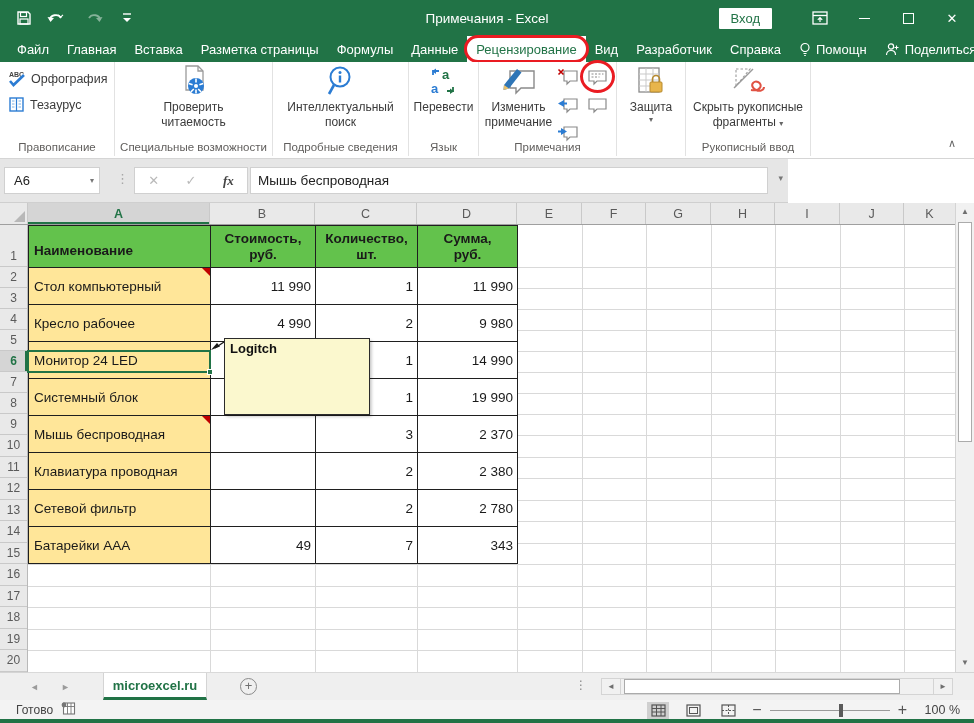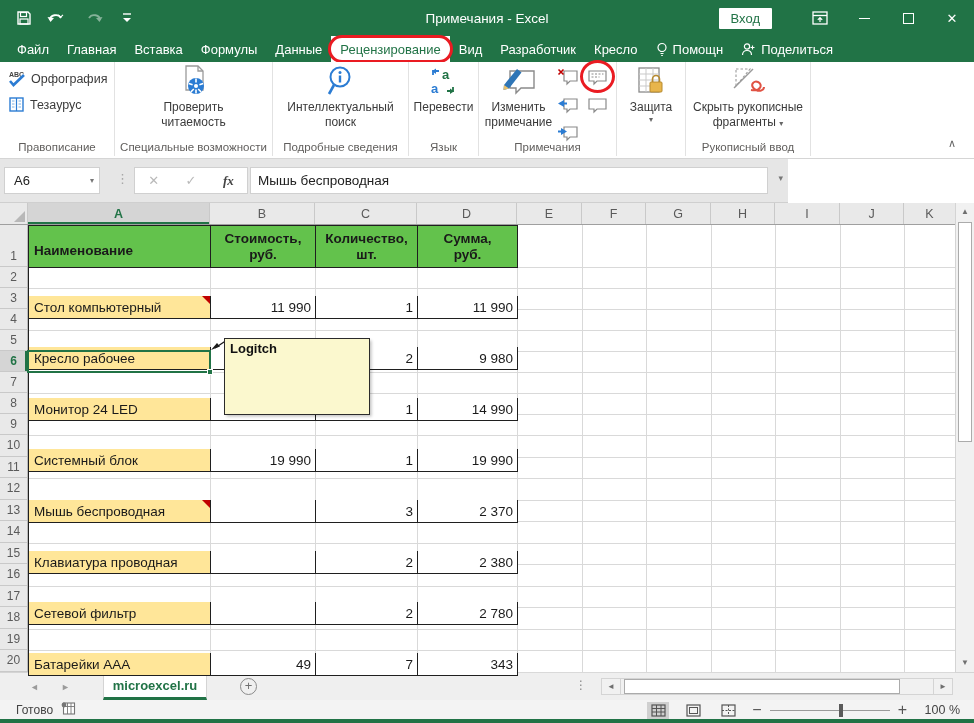--- a/index.html
+++ b/index.html
@@ -66,21 +66,21 @@
 
   
   #datatable { position:absolute; left:28px; top:22px; width:490px; z-index:3; border-left:1px solid #1F1F1F; border-top:1px solid #1F1F1F; }
   .trow { display:flex; }
   .td { border-right:1px solid #1F1F1F; border-bottom:1px solid #1F1F1F; font-size:13.5px; color:#1A1A1A; display:flex; align-items:center; overflow:hidden; position:relative; background:#fff; }
   .td.cA { width:182px; padding-left:5px; background:#FFE699; }
   .td.cB { width:105px; } .td.cC { width:102px; } .td.cD { width:100px; }
   .td.num { justify-content:flex-end; padding-right:4px; }
   .trow.hdr .td { background:#63C24C; font-weight:bold; height:42px; flex-direction:column; justify-content:center; line-height:16px; }
   .trow.hdr .td.cA { flex-direction:row; justify-content:flex-start; align-items:center; padding-top:8px; }
-  .trow.data .td { height:23px;margin-top:28px; }
+  .trow.data .td { height:37px; }
   .cmark { position:absolute; right:0; top:0; width:0; height:0; border-top:8px solid #C00000; border-left:8px solid transparent; }
 
   #selbox { position:absolute; left:27px; top:147px; width:184px; height:23px; border:2px solid #217346; z-index:4; pointer-events:none; }
   #selbox .handle { position:absolute; right:-4px; bottom:-4px; width:6px; height:6px; background:#217346; border:1px solid #fff; }
 
   #commentbox { position:absolute; left:224px; top:135px; width:146px; height:77px; background:#FBF8CE; border:1px solid #2b2b2b; box-shadow:1.5px 1.5px 3px rgba(0,0,0,.25); z-index:6; padding:2px 5px; font-size:13px; font-weight:bold; color:#111; }
   #comment-arrow { position:absolute; left:204px; top:130px; z-index:6; }
 
   #vscroll { position:absolute; right:0; top:0; width:19px; height:469px; background:#F1F1F1; border-left:1px solid #D4D4D4; z-index:5; }
   #vscroll .sarrow { position:absolute; left:0; right:0; text-align:center; font-size:8px; color:#6F6F6F; }
@@ -160,26 +160,27 @@
           <span class="max-glyph"></span>
         </span>
       <span class="winbtn">✕</span>
     </div>
   </div>
 
   <div id="tabrow">
     <span class="tab">Файл</span>
     <span class="tab">Главная</span>
     <span class="tab">Вставка</span>
+    <span class="tab">Разметка страницы</span>
     <span class="tab">Формулы</span>
     <span class="tab">Данные</span>
     <span class="tab active">Рецензирование</span>
     <span class="tab">Вид</span>
     <span class="tab">Разработчик</span>
-    <span class="tab">Кресло</span>
+    <span class="tab">Справка</span>
     <span class="tab">
       <span class="mini-icon">
         <svg width="12" height="15" viewBox="0 0 12 15">
             <circle cx="6" cy="5.5" r="4" fill="none" stroke="#fff" stroke-width="1.2"></circle>
             <path d="M4.5 9.5h3 M4.5 11.5h3 M5.2 13.5h1.6" stroke="#fff" stroke-width="1.1"></path>
           </svg>
       </span>
       <span>Помощн</span>
     </span>
     <span class="tab">

